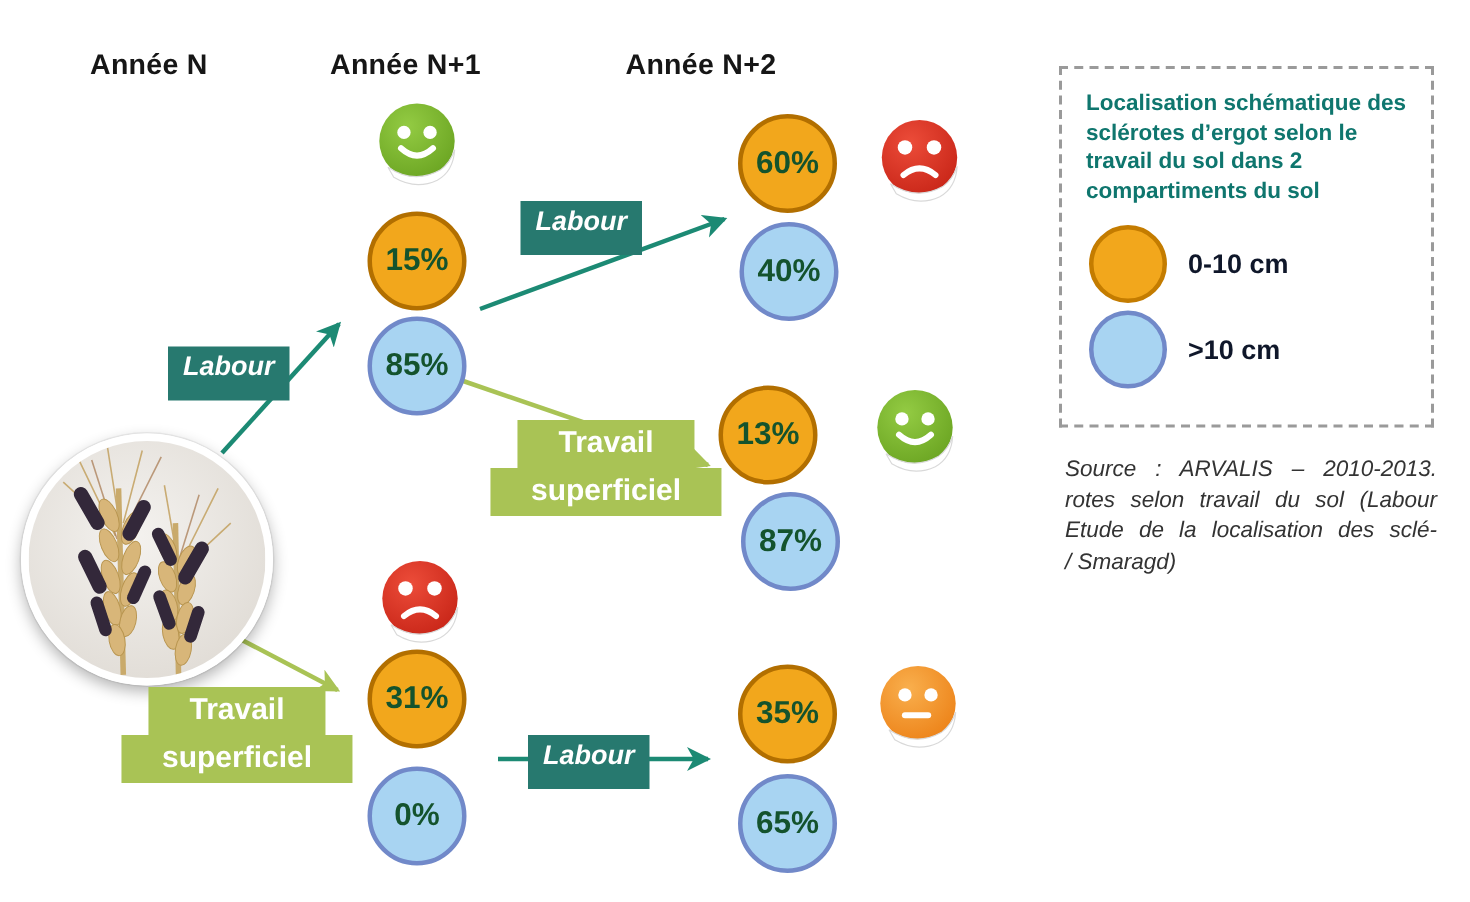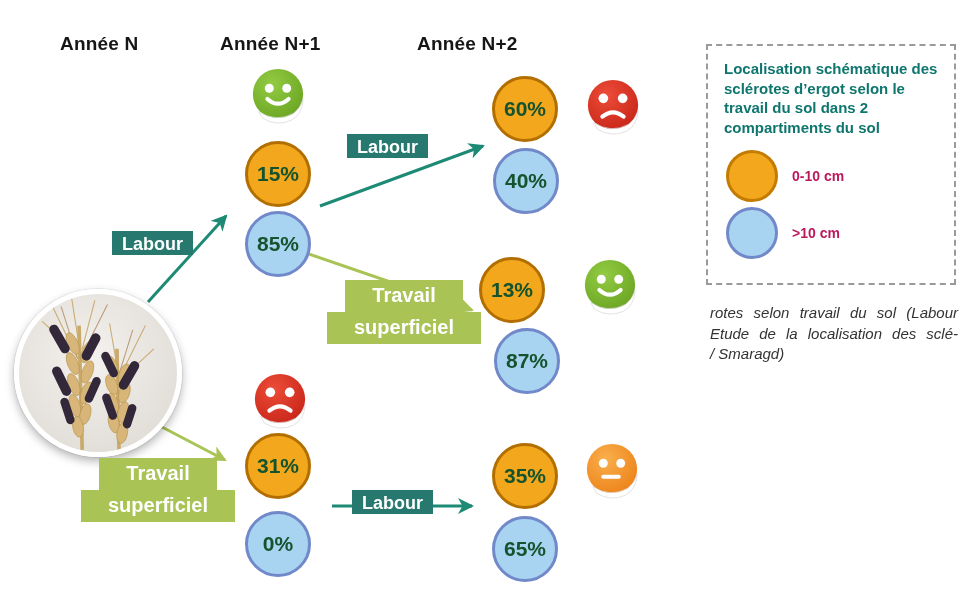--- a/index.html
+++ b/index.html
@@ -6,21 +6,21 @@
   .canvas{position:relative;width:980px;height:601px;background:#ffffff;
           font-family:"Liberation Sans",sans-serif;overflow:hidden;}
 
   .hdr{position:absolute;font-weight:bold;font-size:19px;color:#161616;letter-spacing:.2px;}
 
   .arrows{position:absolute;left:0;top:0;}
   .teal-line{stroke:#1C8A74;stroke-width:3;}
   .green-line{stroke:#A9C355;stroke-width:3;}
 
   .lbl{position:absolute;color:#fff;font-weight:bold;text-align:center;white-space:nowrap;}
-  .lbl.teal{background:#27796F;font-size:18px;padding:3px 10px 0;}
+  .lbl.teal{background:#27796F;font-size:18px;padding:3px 10px 12px;font-style:italic;}
   .glabel{position:absolute;transform:translateX(-50%);display:flex;flex-direction:column;
           align-items:center;color:#fff;font-weight:bold;font-size:20px;line-height:1;}
   .glabel span{background:#A9C355;padding:5px 27px 7px;white-space:nowrap;}
 
   .pct{position:absolute;width:66px;height:66px;border-radius:50%;display:flex;align-items:center;
        justify-content:center;font-weight:bold;font-size:21px;color:#14532d;box-sizing:border-box;}
   .pct.orange{background:#F2A71C;border:3px solid #B26F00;}
   .pct.blue{background:#A8D4F2;border:3px solid #7189C9;}
 
   .face{position:absolute;width:58px;height:58px;}
@@ -31,21 +31,21 @@
   .photo svg{display:block;width:100%;height:100%;}
 
   .legend{position:absolute;left:706px;top:44px;width:250px;height:241px;border:2px dashed #9a9a9a;
           box-sizing:border-box;padding:13px 12px 0 16px;}
   .legend-title{font-weight:bold;font-size:15px;line-height:1.3;color:#0f766e;}
   .litem{display:flex;align-items:center;gap:14px;margin:13px 0 0 2px;}
   .litem + .litem{margin-top:5px;}
   .lcirc{width:52px;height:52px;border-radius:50%;box-sizing:border-box;flex:none;}
   .lcirc.orange{background:#F2A71C;border:3px solid #C47C00;}
   .lcirc.blue{background:#A8D4F2;border:3px solid #7189C9;}
-  .litem-label{font-weight:bold;font-size:14px;color:#be185d;}
+  .litem-label{font-weight:bold;font-size:18px;color:#0f172a;}
 
   .source{position:absolute;left:710px;top:303px;width:248px;font-style:italic;font-size:15px;
           line-height:1.38;color:#333;}
   .source .jl{text-align:justify;text-align-last:justify;}
 </style>
 </head>
 <body>
 
 <div class="canvas">
 
@@ -215,18 +215,19 @@
       <span class="lcirc orange"></span>
       <span class="litem-label">0-10 cm</span>
     </div>
     <div class="litem">
       <span class="lcirc blue"></span>
       <span class="litem-label">&gt;10 cm</span>
     </div>
   </div>
 
   <div class="source">
+    <div class="jl">Source : ARVALIS – 2010-2013.</div>
     <div class="jl">rotes selon travail du sol (Labour</div>
     <div class="jl">Etude de la localisation des sclé-</div>
     <div>/ Smaragd)</div>
   </div>
 
 </div>
 
 </body></html>

